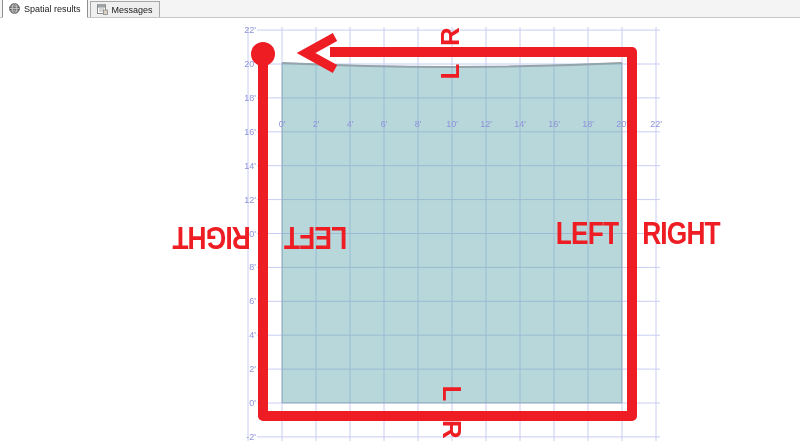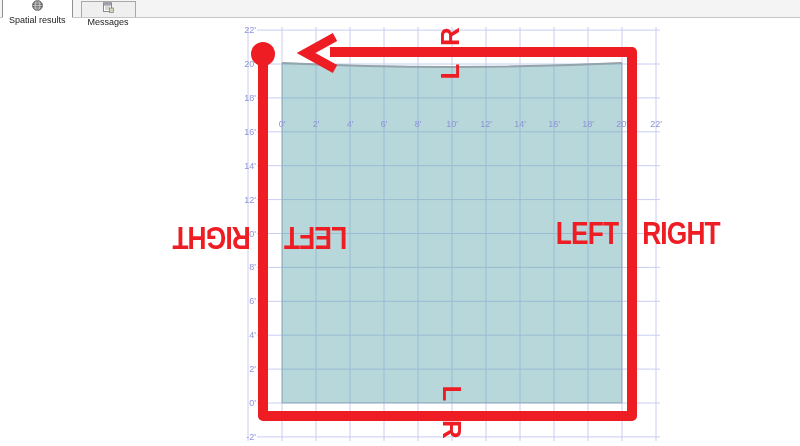--- a/index.html
+++ b/index.html
@@ -4,24 +4,24 @@
 <style>
   html,body{margin:0;padding:0;}
   body{width:800px;height:446px;background:#ffffff;overflow:hidden;position:relative;
        font-family:"Liberation Sans",sans-serif;}
   
   .tabbar{position:absolute;top:0;left:0;width:800px;height:18px;background:#f4f4f4;
           border-bottom:1px solid #c6c6c6;display:flex;align-items:flex-end;
           padding-left:2px;box-sizing:border-box;z-index:30;}
   .tab{display:flex;align-items:center;gap:4px;font-size:9px;color:#1a1a1a;
        padding:0 6px;height:15px;background:#efefef;border:1px solid #a8a8a8;
-       border-bottom:none;position:relative;white-space:nowrap;flex-direction:column;}
+       border-bottom:none;position:relative;white-space:nowrap;}
   .tab.active{background:#ffffff;height:17px;z-index:2;margin-bottom:-1px;
               border:1px solid #8f8f8f;border-bottom:1px solid #ffffff;}
-  .tab + .tab{margin-left:8px;}
+  .tab + .tab{margin-left:2px;}
   .tab-icon{width:11px;height:11px;flex:0 0 auto;}
   
   #plot{position:absolute;top:0;left:0;z-index:1;}
   #plot text{font-family:"Liberation Sans",sans-serif;}
   
   #annotations{position:absolute;top:0;left:0;width:800px;height:446px;z-index:20;
                pointer-events:none;}
   .anno{position:absolute;font-weight:bold;line-height:1;
         font-family:"Liberation Sans",sans-serif;letter-spacing:-1px;}
 </style>

